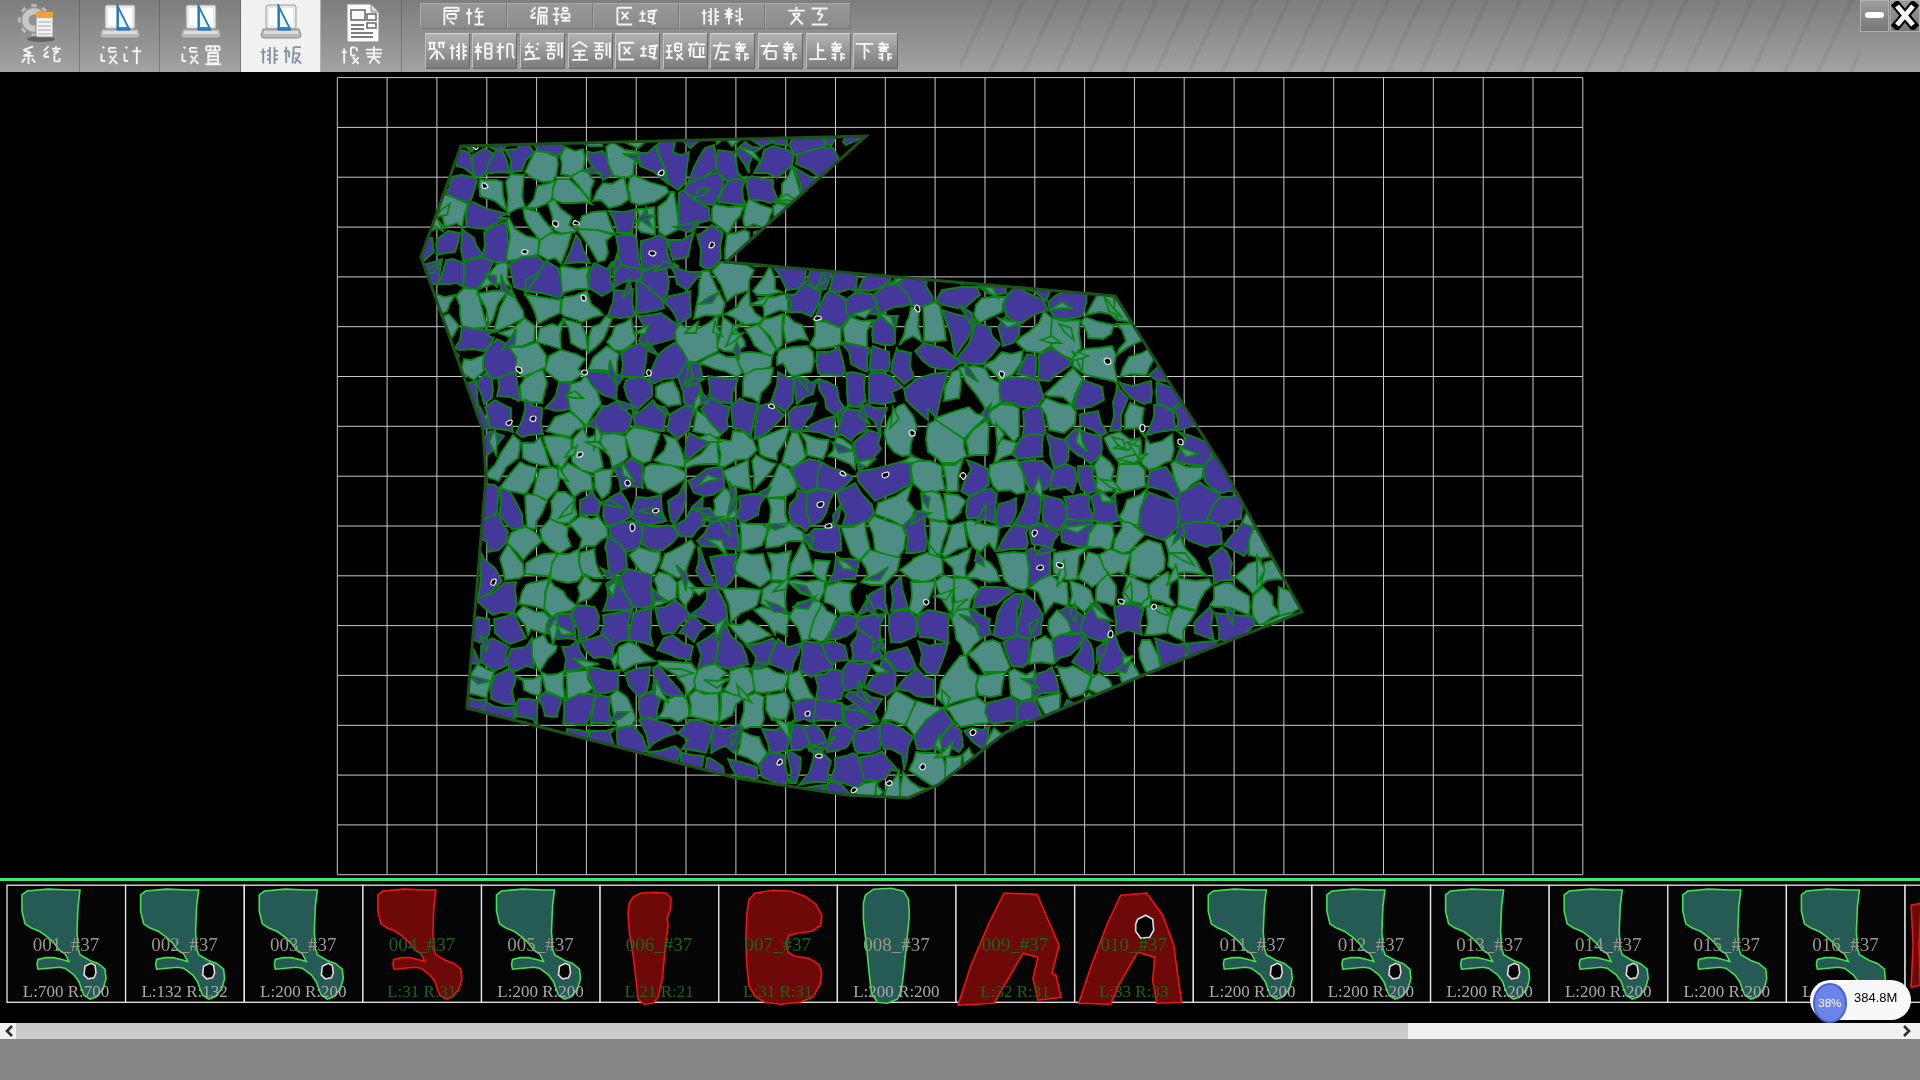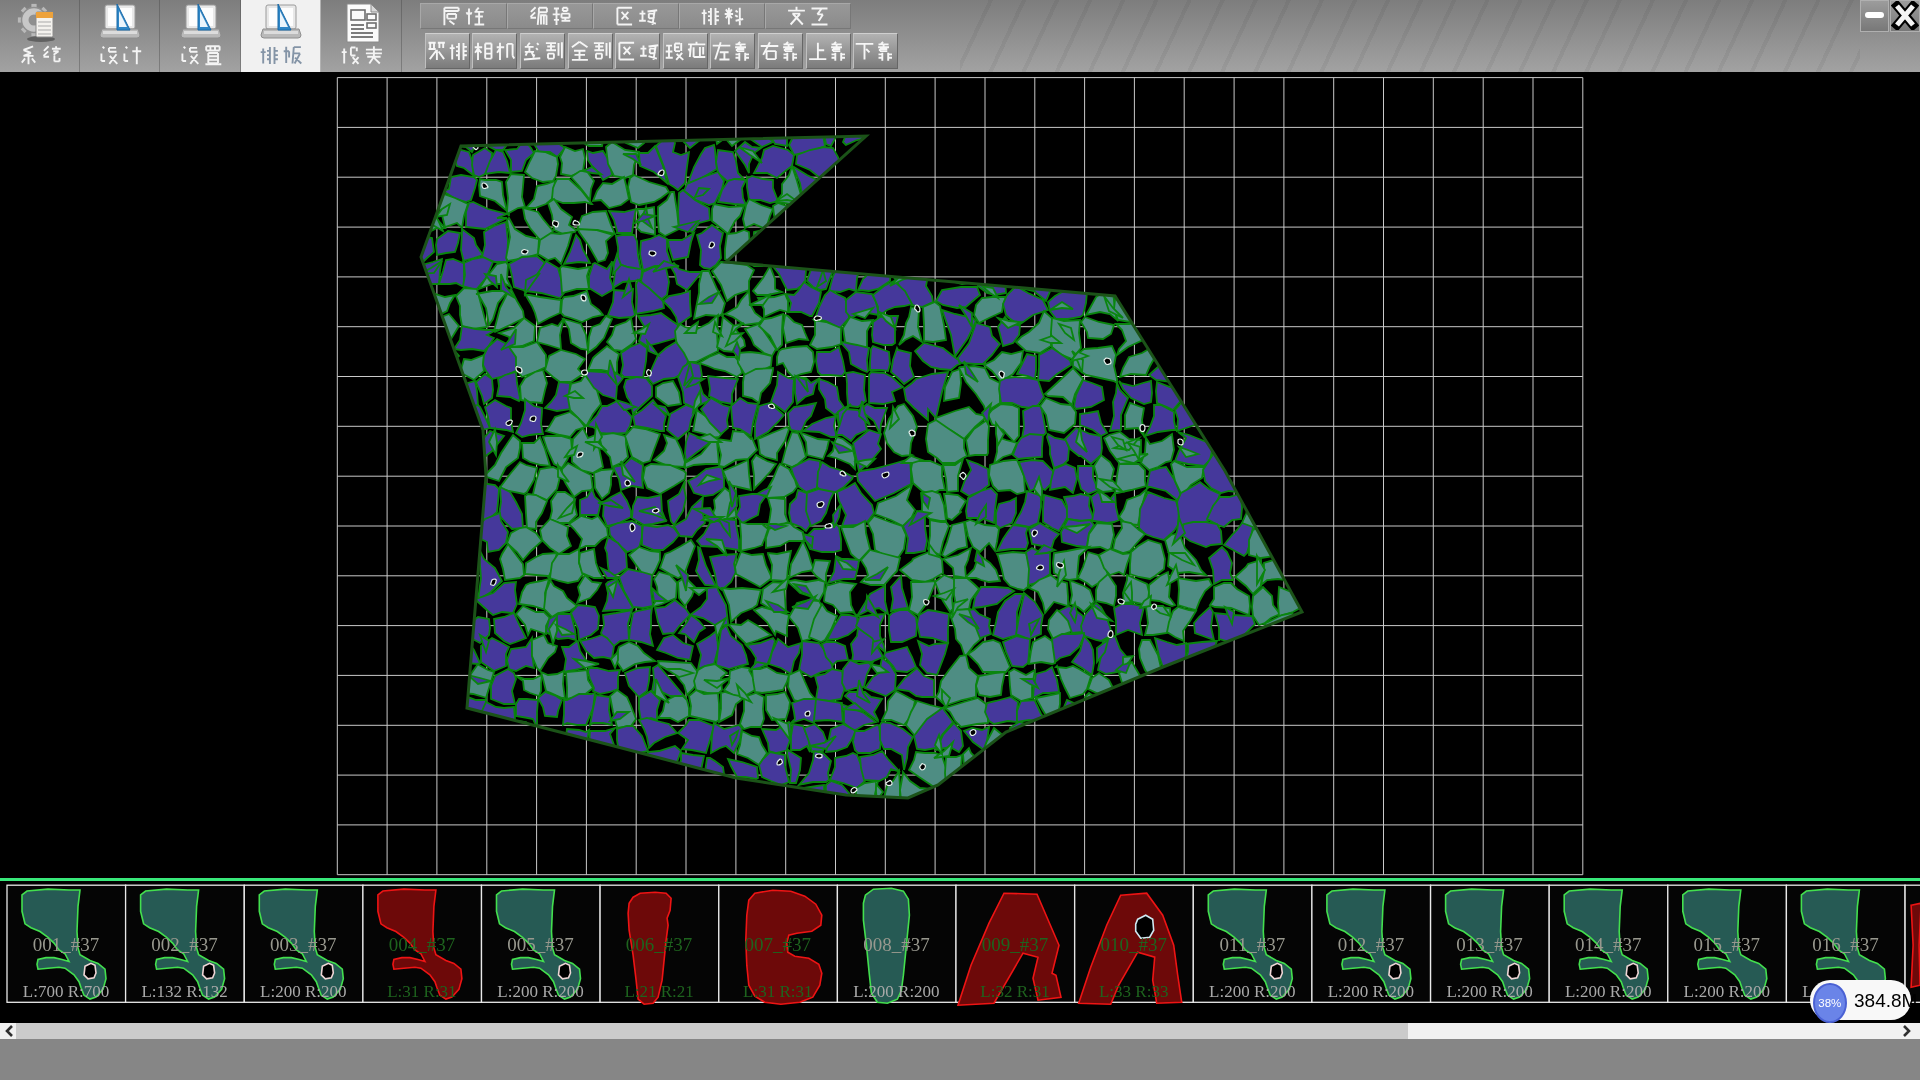--- a/index.html
+++ b/index.html
@@ -1125,13 +1125,13 @@
     <svg width="16" height="16" viewBox="0 0 16 16" style="position:absolute;left:2px;top:0">
       <path d="M10,3 L5,8 L10,13" stroke="#2f2f2f" stroke-width="2.6" fill="none"></path>
     </svg>
     <svg width="16" height="16" viewBox="0 0 16 16" style="position:absolute;left:1898px;top:0">
       <path d="M6,3 L11,8 L6,13" stroke="#2f2f2f" stroke-width="2.6" fill="none"></path>
     </svg>
   </div>
 <div style="position:absolute;left:0;top:1039px;width:1920px;height:41px;background:#868686"></div>
 <div style="position:absolute;left:1810px;top:980px;width:101px;height:39.5px;background:#f8f8f8;border-radius:20px;z-index:9">
     <div style="position:absolute;left:3px;top:3px;width:33.5px;height:40px;border-radius:50%;background:#6a84e8;border:2.5px solid #4a61d4;box-sizing:border-box;display:flex;align-items:center;justify-content:center;color:#fff;font-size:11.5px;font-family:'Liberation Sans',sans-serif">38%</div>
-    <div style="position:absolute;left:44px;top:10px;color:#000;font-size:19px;font-family:'Liberation Sans',sans-serif">384.8M</div>
+    <div style="position:absolute;left:44px;top:10px;color:#000;font-size:13px;font-family:'Liberation Sans',sans-serif">384.8M</div>
   </div>
 </body></html>

